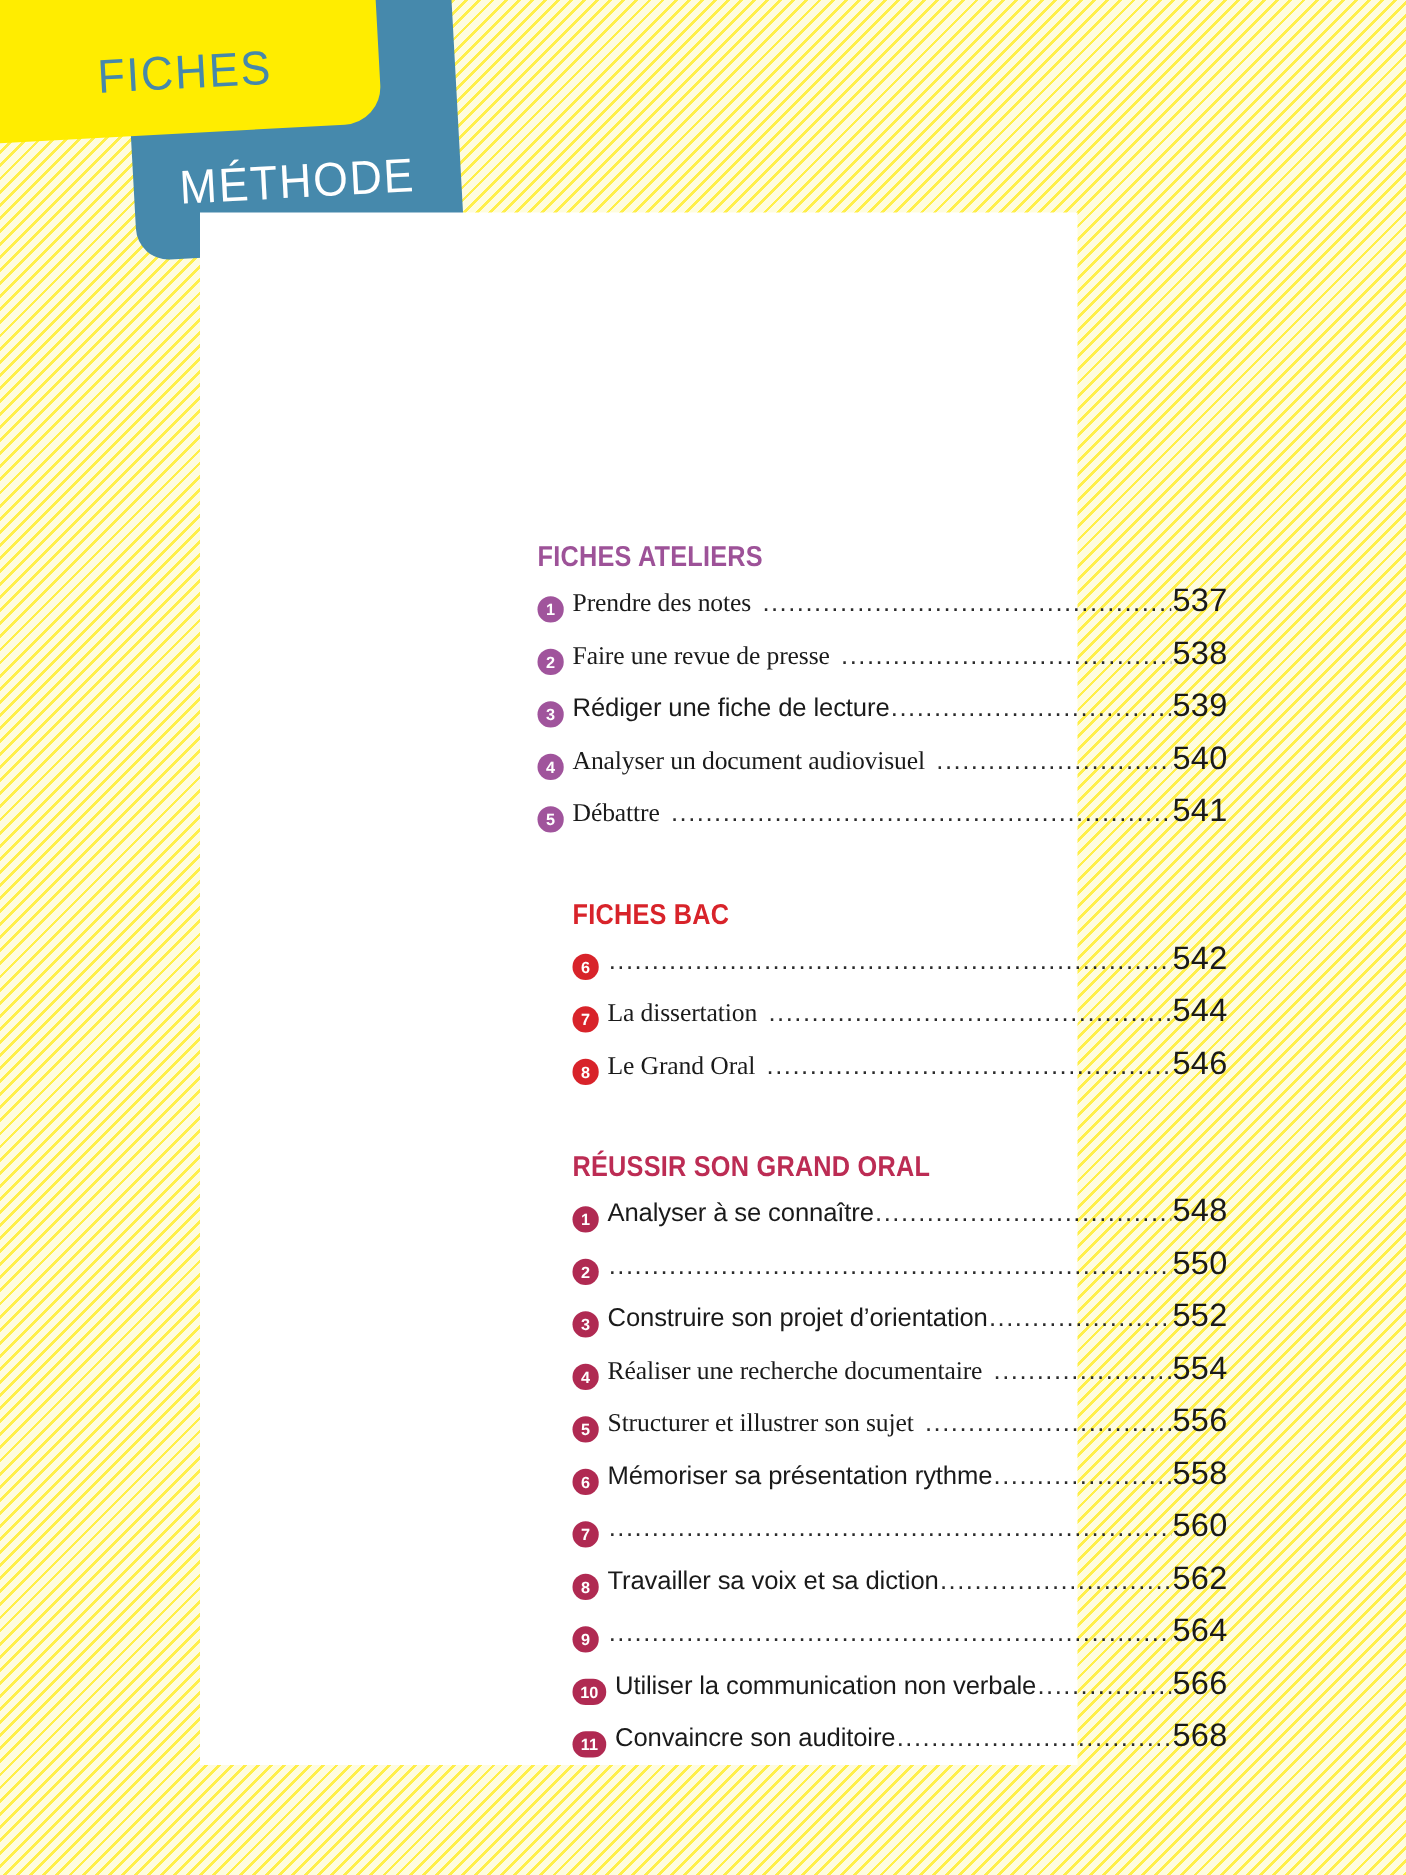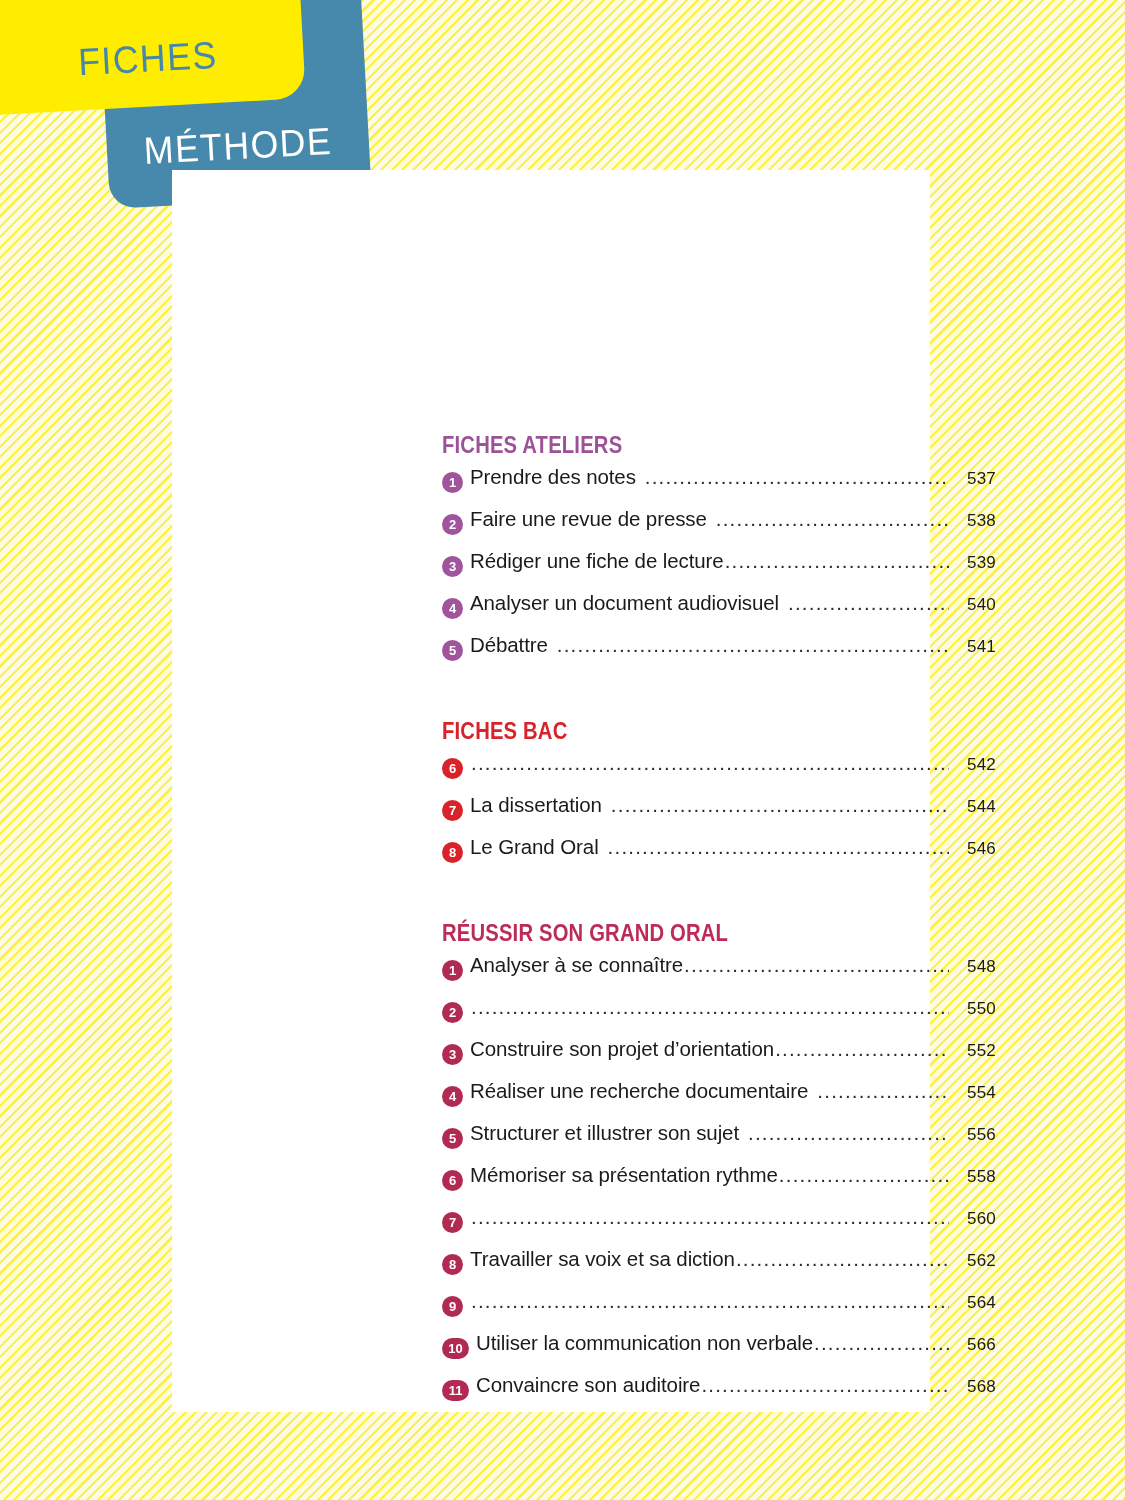--- a/index.html
+++ b/index.html
@@ -27,23 +27,23 @@
         #ffef4a 2.2px,
         #fefcdf 2.2px,
         #fefcdf 7.4px
       ),
       #fffdf0;
   }
 
   
   #content-card {
     position: absolute;
-    left: 172px;
+    left: 160px;
     top: 170px;
-    width: 758px;
+    width: 702px;
     height: 1242px;
     background: #ffffff;
   }
 
   
   #banner-methode {
     position: absolute;
     left: 104px;
     top: -18px;
     width: 262px;
@@ -99,20 +99,21 @@
     left: 270px;
     top: 262px;
     width: 554px;
   }
 
   .section {
     margin-bottom: 0;
   }
   .section + .section {
     margin-top: 43px;
+    margin-left: 28px;
   }
 
   .section-heading {
     font-size: 23px;
     font-weight: 700;
     letter-spacing: 0.2px;
     margin: 0 0 6px 0;
     transform: scaleX(0.88);
     transform-origin: 0 50%;
     white-space: nowrap;
@@ -162,28 +163,28 @@
     font-size: 20.5px;
     letter-spacing: 1.2px;
   }
   .leader::before {
     content: "......................................................................................................................................";
   }
 
   .entry-page {
     flex: 0 0 auto;
     min-width: 46px;
-    text-align: right;
-    font-size: 17px;
+    text-align: left;
+    font-size: 26px;
     color: #1a1a1a;
     letter-spacing: 0.2px;
   }
 
   
-  .gap-before-leader { padding-right: 8px; }
+  .gap-before-leader { padding-right: 8px; font-family: Liberation Serif, serif; }
 </style>
 </head>
 <body>
 
 <div id="page">
 
   <div id="banner-methode">
     <div id="banner-methode-label">MÉTHODE</div>
   </div>
 

